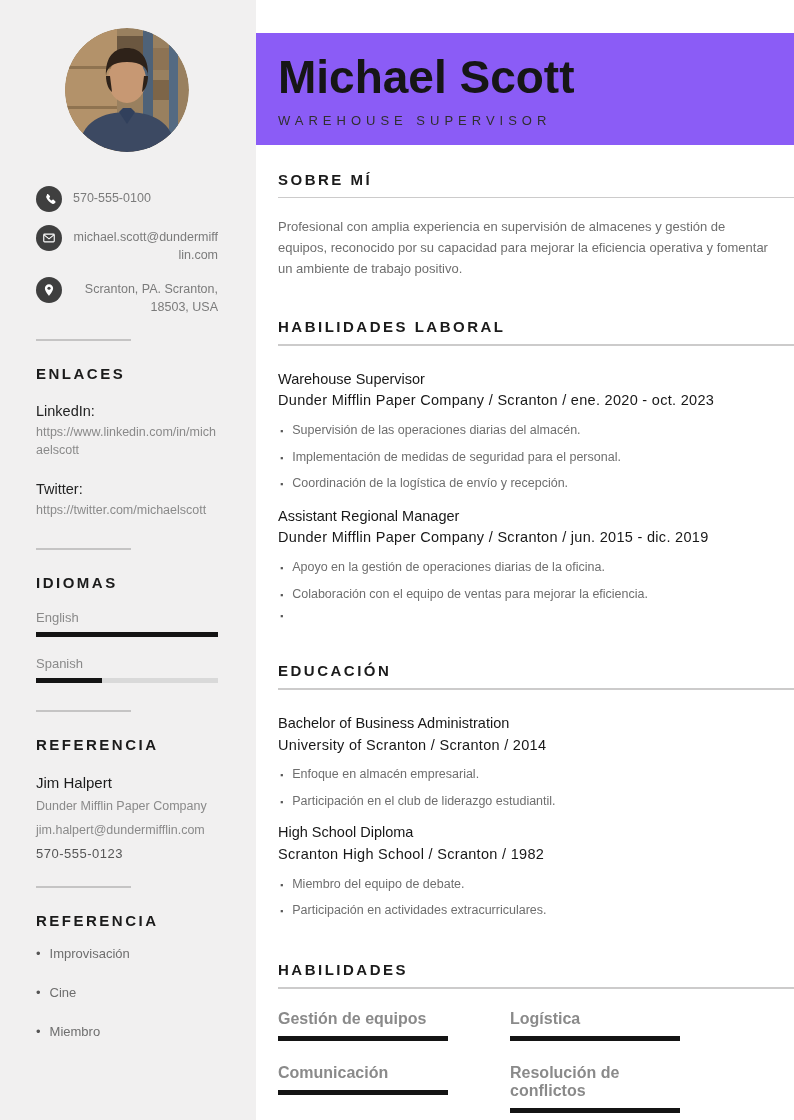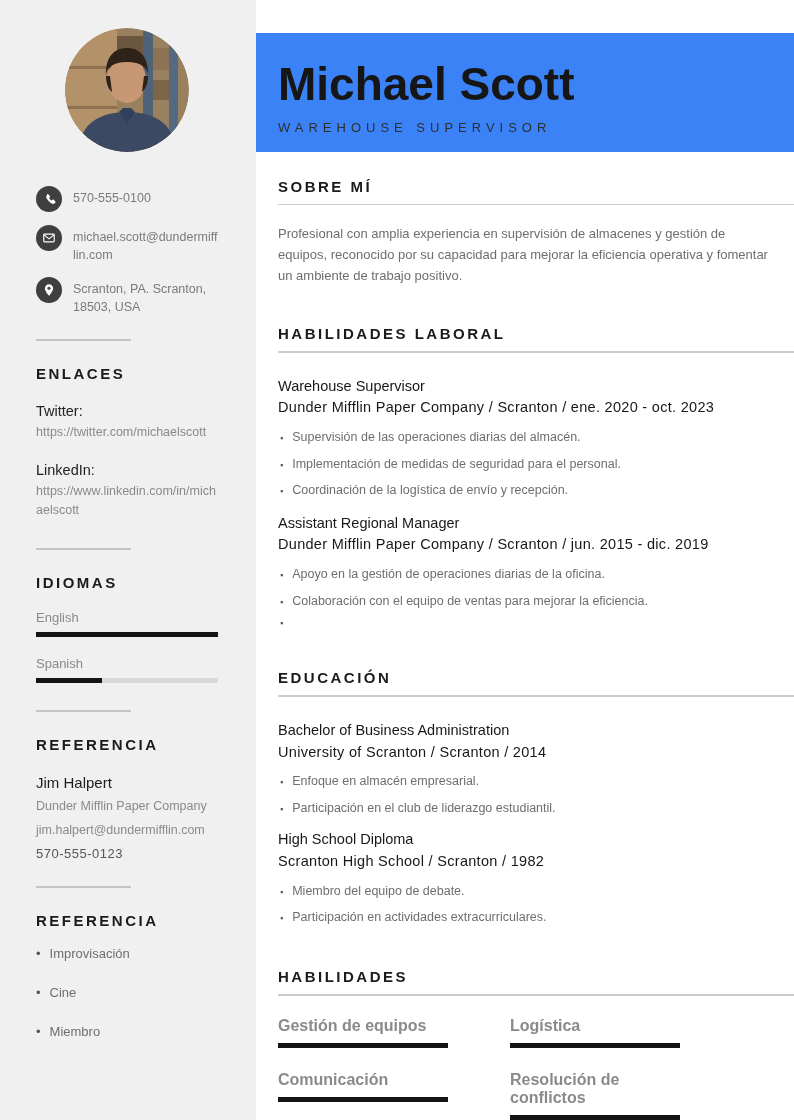--- a/index.html
+++ b/index.html
@@ -9,21 +9,21 @@
 
   
   .sidebar { width:256px; flex:0 0 256px; background:#f1f0f0; padding:28px 38px 0 36px; }
   .photo-wrap { width:124px; height:124px; margin:0 auto; border-radius:50%; overflow:hidden; }
   .photo-wrap svg { display:block; }
 
   .contact { margin-top:34px; }
   .c-row { display:flex; align-items:flex-start; gap:11px; margin-bottom:13px; }
   .c-icon { width:26px; height:26px; border-radius:50%; background:#3f3f3f; flex:0 0 26px;
             display:flex; align-items:center; justify-content:center; }
-  .c-text { font-size:12.5px; color:#7b7b7b; line-height:1.45; word-break:break-all; padding-top:3px; }
+  .c-text { font-size:12.5px; color:#7b7b7b; line-height:1.45; word-break:break-all; padding-top:3px;text-align:right; }
   .c-text.nb { word-break:normal; }
 
   .divider { width:95px; height:2px; background:#c5c4c4; margin-top:22px; }
 
   .sb-heading { font-size:15px; font-weight:bold; letter-spacing:2.5px; color:#1b1b1b; margin-top:24px; }
 
   .link-block { margin-top:21px; }
   .link-label { font-size:14.5px; color:#222222; }
   .link-url { font-size:12.5px; color:#8a8a8a; line-height:1.5; margin-top:4px; word-break:break-all; }
 
@@ -36,21 +36,21 @@
   .ref-line { font-size:12.5px; color:#8a8a8a; line-height:1.45; margin-top:6px; }
   .ref-email { word-break:break-all; }
   .ref-phone { font-size:13px; color:#565656; margin-top:7px; letter-spacing:.5px; }
 
   .hobby-row { display:flex; align-items:baseline; gap:9px; margin-top:17px; }
   .hobby-bullet { color:#555; font-size:13px; }
   .hobby-label { font-size:13px; color:#6e6e6e; }
 
   
   .main { flex:1; background:#ffffff; }
-  .band { margin-top:33px; background:#3b82f6; padding:26px 0 17px 22px; }
+  .band { margin-top:33px; background:#8b5cf6; padding:19px 0 17px 22px; }
   .name { font-size:46px; font-weight:bold; color:#161616; line-height:1.12; }
   .role { margin-top:9px; font-size:13px; letter-spacing:5px; color:#2f2f2f; }
 
   .content { padding-left:22px; }
   .m-heading { font-size:15px; font-weight:bold; letter-spacing:2.5px; color:#1b1b1b; }
   .rule { height:1.5px; background:#cccbcb; margin-top:9px; }
 
   .about-text { margin-top:18px; font-size:13px; color:#6e6e6e; line-height:1.62; padding-right:20px; }
 
   .sec-exp { margin-top:39px; }
@@ -131,26 +131,26 @@
             </svg>
         </span>
         <span class="c-text nb">Scranton, PA. Scranton, 18503, USA</span>
       </div>
     </div>
 
     <div class="divider"></div>
 
     <div class="sb-heading">ENLACES</div>
     <div class="link-block">
+      <div class="link-label">LinkedIn:</div>
+      <div class="link-url">https://www.linkedin.com/in/michaelscott</div>
+    </div>
+    <div class="link-block">
       <div class="link-label">Twitter:</div>
       <div class="link-url">https://twitter.com/michaelscott</div>
-    </div>
-    <div class="link-block">
-      <div class="link-label">LinkedIn:</div>
-      <div class="link-url">https://www.linkedin.com/in/michaelscott</div>
     </div>
 
     <div class="divider" style="margin-top:28px"></div>
 
     <div class="sb-heading">IDIOMAS</div>
     <div class="lang-item">
       <div class="lang-label">English</div>
       <div class="bar-track">
         <div class="bar-fill" style="width: 100%;"></div>
       </div>

